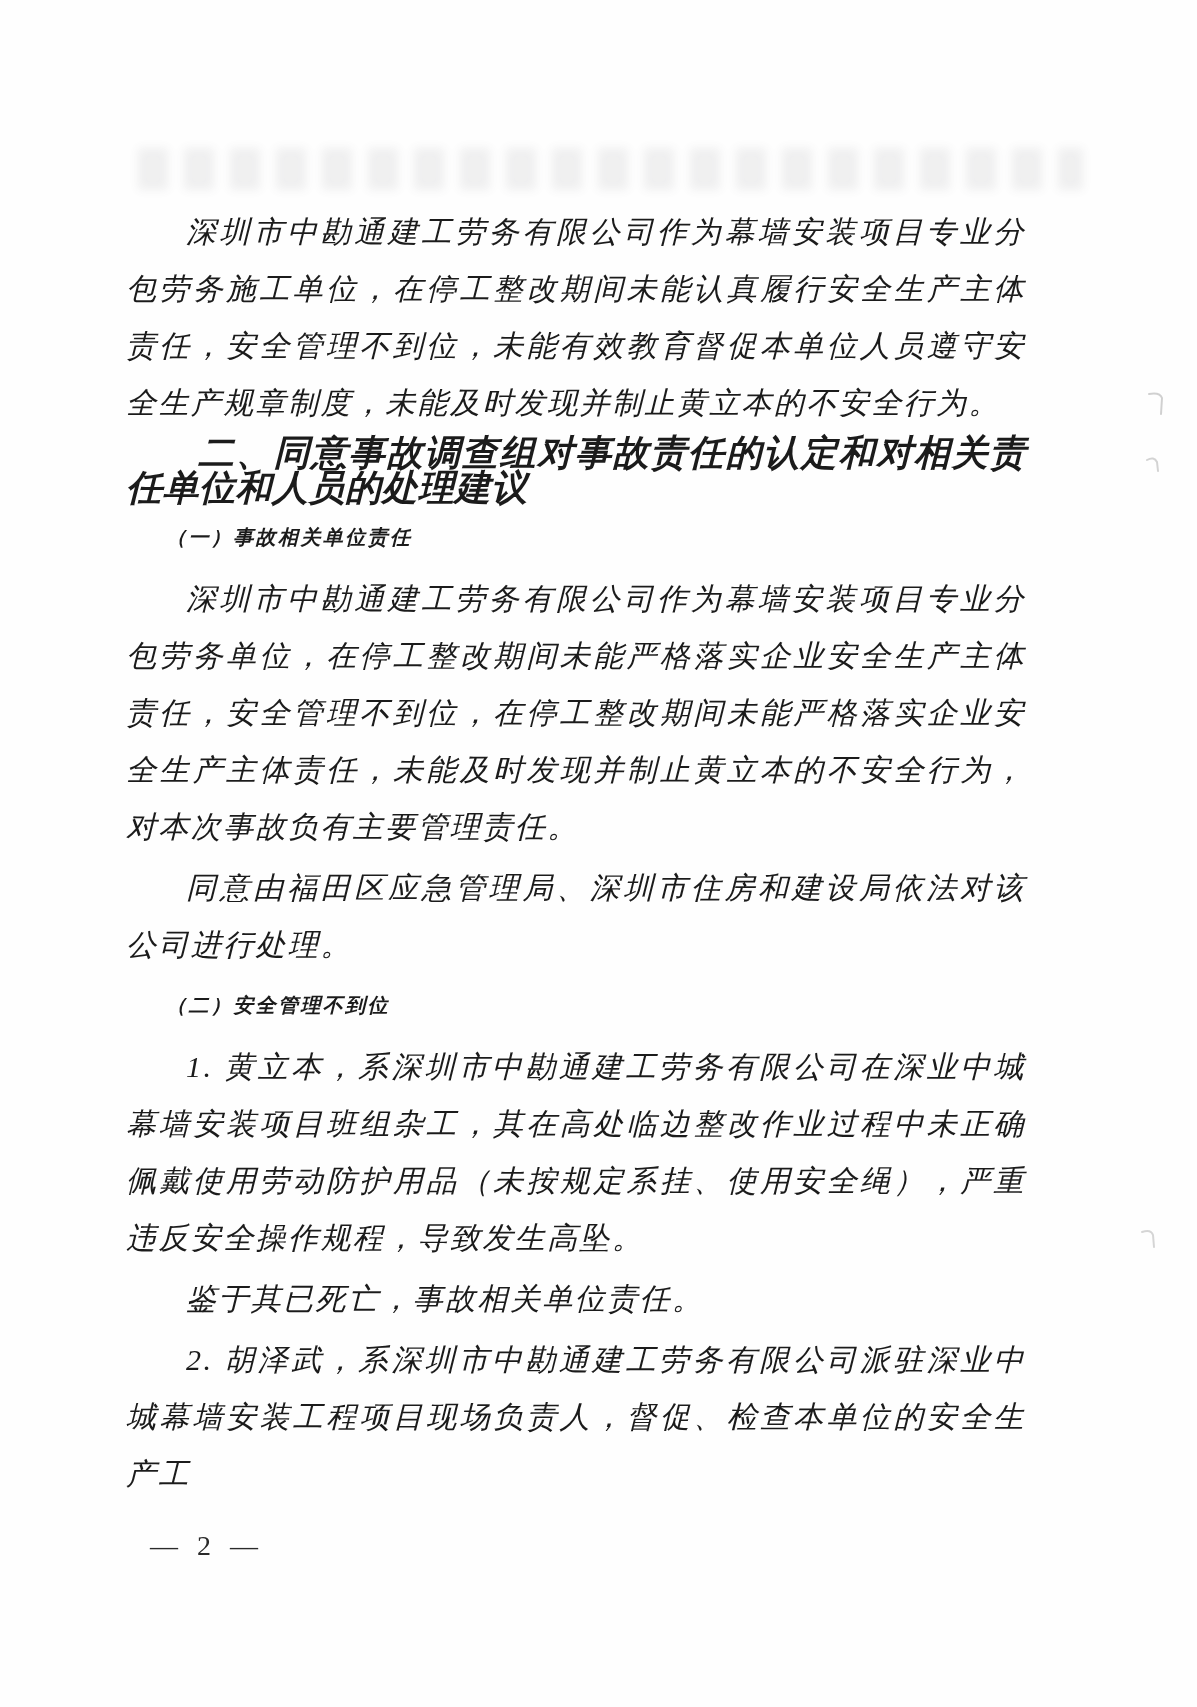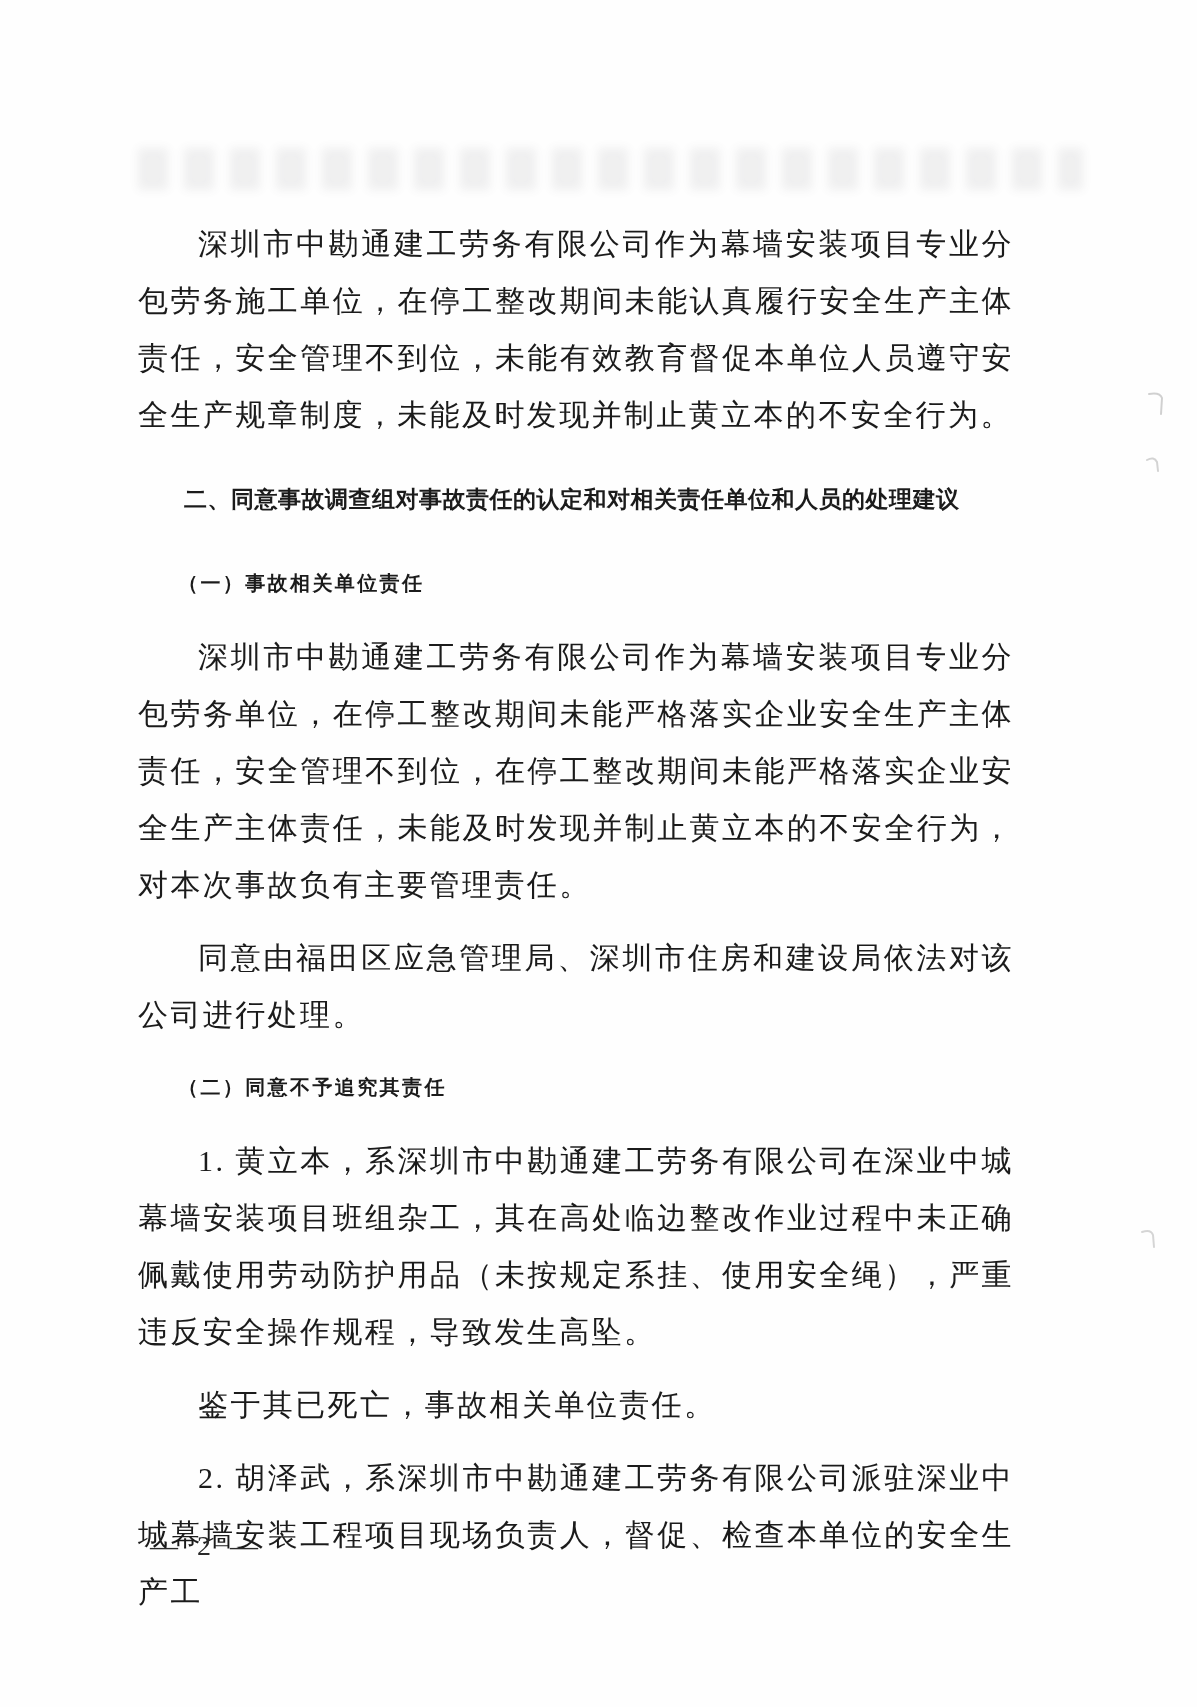--- a/index.html
+++ b/index.html
@@ -31,35 +31,36 @@
     filter: blur(5px);
     opacity: 0.10;
   }
   .content {
     position: absolute;
     left: 122px;
     top: 199px;
     width: 908px;
   }
   .content p {
-    margin: 16px;
+    margin: 4px;
     text-indent: 2em;
     text-align: justify;
     text-justify: inter-character;
+    font-style: italic;
   }
   p.body {
     font-size: 30px;
     line-height: 57px;
     letter-spacing: 2.4px;
   }
   p.h1 {
     font-family: "Liberation Sans", "DejaVu Sans", sans-serif;
     font-weight: bold;
-    font-size: 23px;
-    line-height: 80px;
+    font-size: 36px;
+    line-height: 35px;
     letter-spacing: 0.5px;
   }
   p.h2 {
     font-size: 20px;
     line-height: 57px;
     letter-spacing: 2.4px;
     font-weight: 600;
   }
   .pageno {
     position: absolute;
@@ -84,21 +85,21 @@
 <div class="page">
 
   <div class="bleed"></div>
 
   <div class="content">
     <p class="body">深圳市中勘通建工劳务有限公司作为幕墙安装项目专业分包劳务施工单位，在停工整改期间未能认真履行安全生产主体责任，安全管理不到位，未能有效教育督促本单位人员遵守安全生产规章制度，未能及时发现并制止黄立本的不安全行为。</p>
     <p class="h1">二、同意事故调查组对事故责任的认定和对相关责任单位和人员的处理建议</p>
     <p class="h2">（一）事故相关单位责任</p>
     <p class="body">深圳市中勘通建工劳务有限公司作为幕墙安装项目专业分包劳务单位，在停工整改期间未能严格落实企业安全生产主体责任，安全管理不到位，在停工整改期间未能严格落实企业安全生产主体责任，未能及时发现并制止黄立本的不安全行为，对本次事故负有主要管理责任。</p>
     <p class="body">同意由福田区应急管理局、深圳市住房和建设局依法对该公司进行处理。</p>
-    <p class="h2">（二）同意不予追究其责任</p>
+    <p class="h2">（二）安全管理不到位</p>
     <p class="body">1. 黄立本，系深圳市中勘通建工劳务有限公司在深业中城幕墙安装项目班组杂工，其在高处临边整改作业过程中未正确佩戴使用劳动防护用品（未按规定系挂、使用安全绳），严重违反安全操作规程，导致发生高坠。</p>
     <p class="body">鉴于其已死亡，事故相关单位责任。</p>
     <p class="body">2. 胡泽武，系深圳市中勘通建工劳务有限公司派驻深业中城幕墙安装工程项目现场负责人，督促、检查本单位的安全生产工</p>
   </div>
 
   <svg class="mark mark1" width="22" height="30" viewBox="0 0 22 30">
     <path d="M3 4 Q14 2 16 8 L15 24" fill="none" stroke="#9a9a9a" stroke-width="2" stroke-linecap="round"></path>
   </svg>
   <svg class="mark mark2" width="22" height="24" viewBox="0 0 22 24">
     <path d="M3 8 Q10 4 13 10 L14 19" fill="none" stroke="#a0a0a0" stroke-width="2" stroke-linecap="round"></path>

